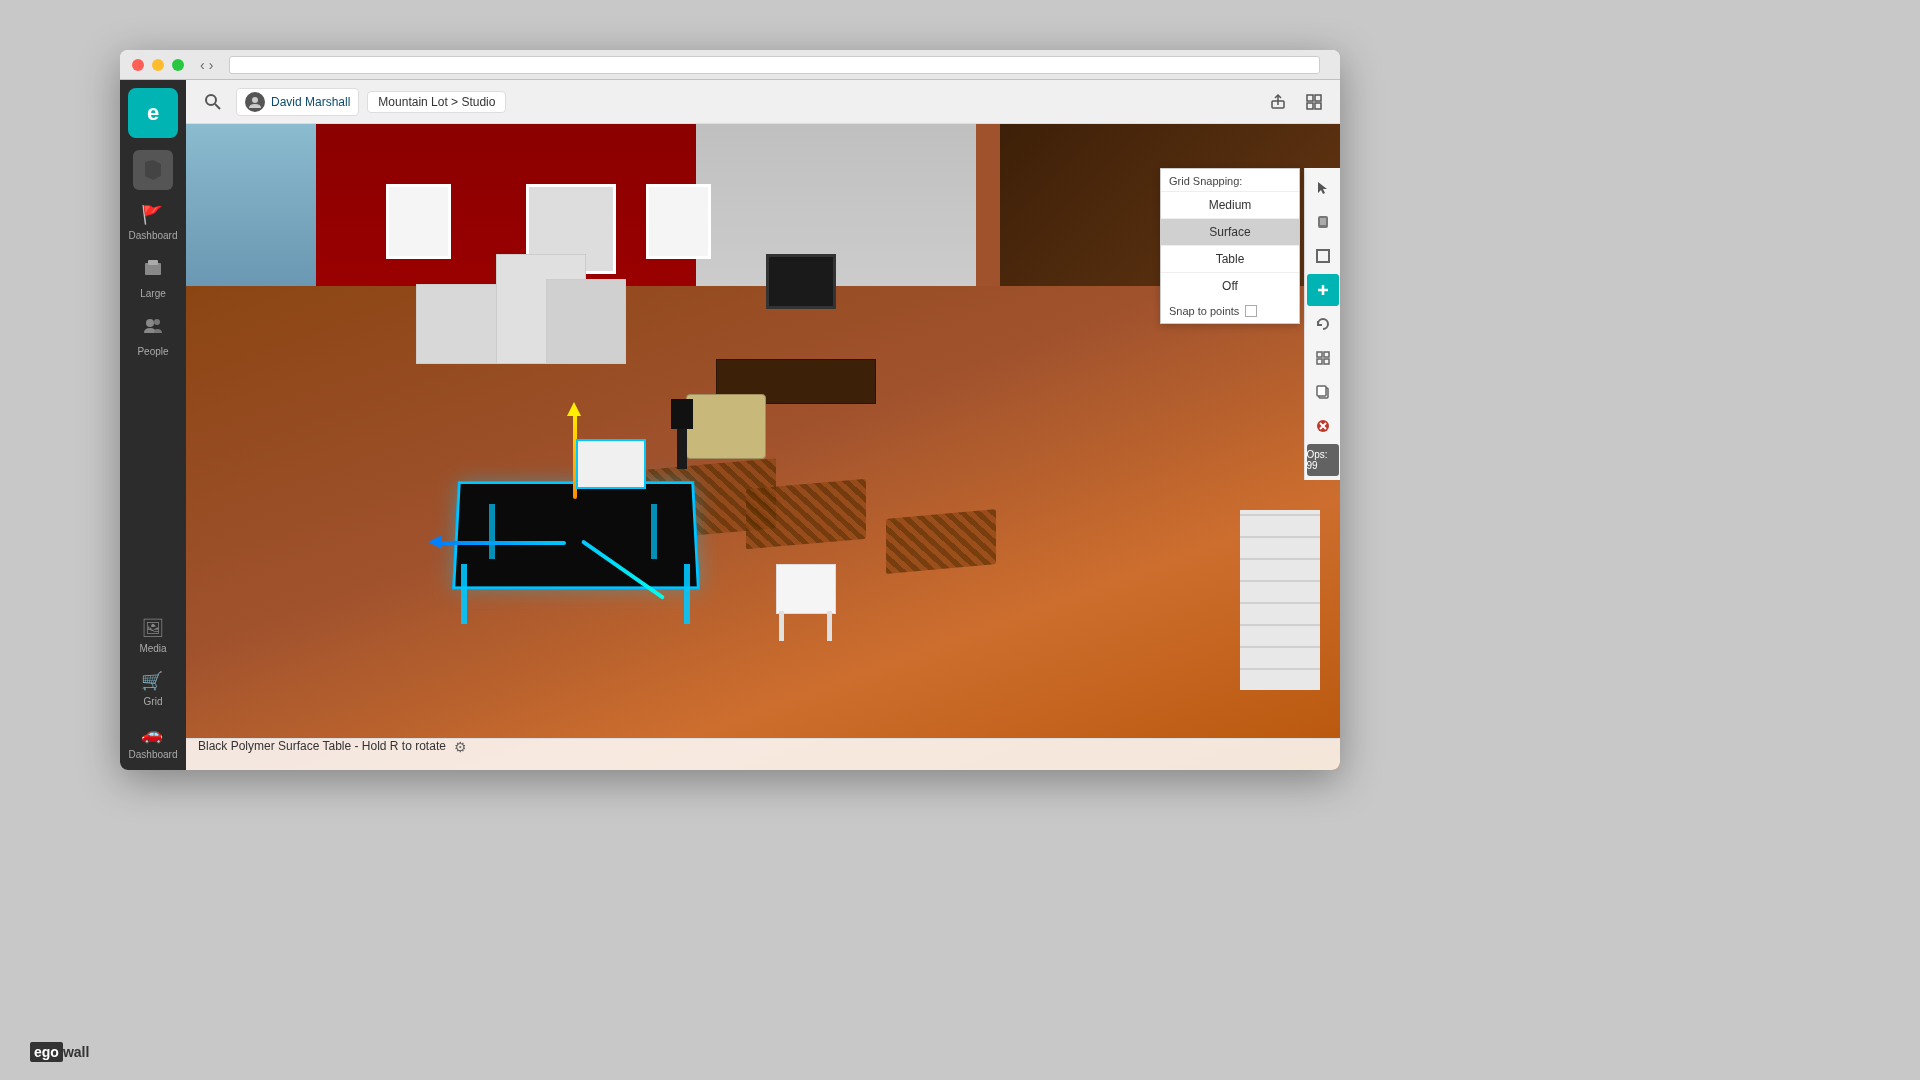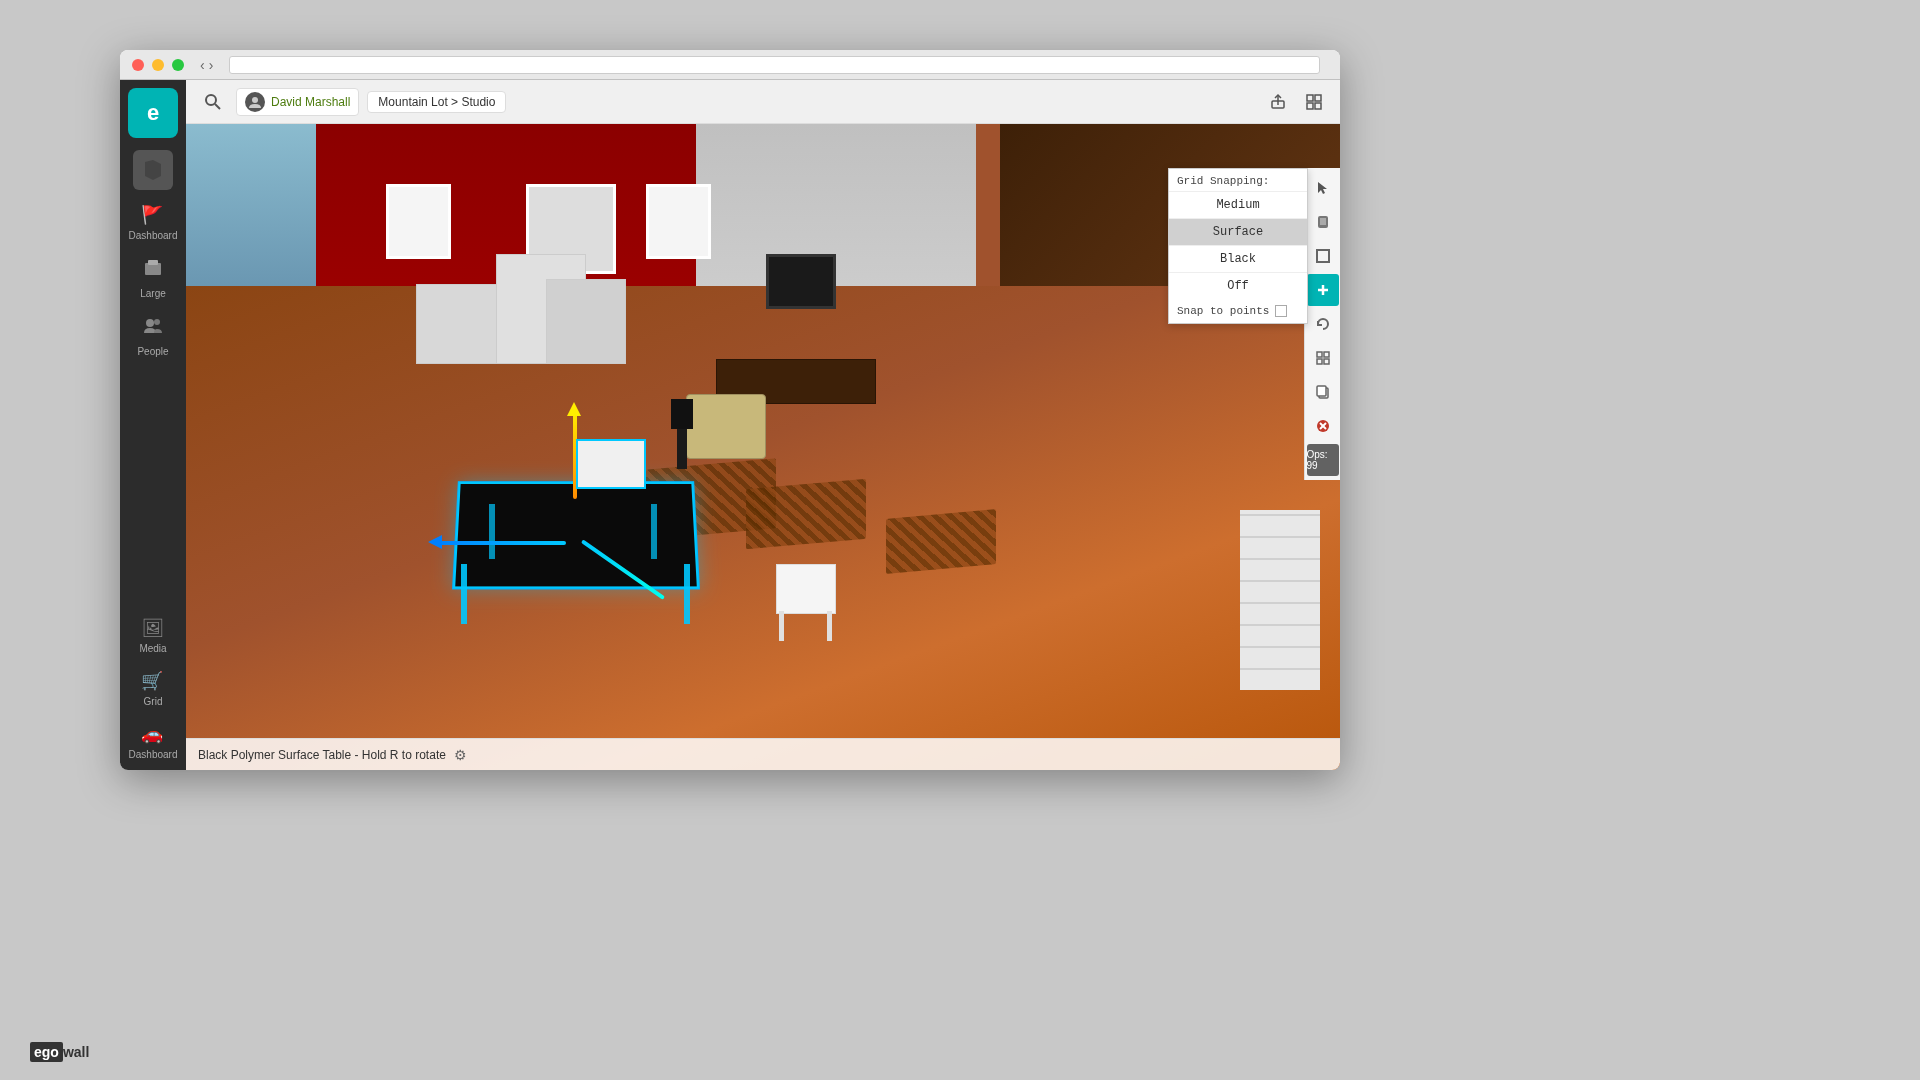--- a/index.html
+++ b/index.html
@@ -149,21 +149,21 @@
     }
     .user-avatar {
       width: 20px; height: 20px;
       background: #555;
       border-radius: 50%;
       display: flex; align-items: center; justify-content: center;
       color: white; font-size: 10px;
     }
     .user-name {
       font-size: 12px;
-      color: #4d7c0f;
+      color: #0c4a6e;
     }
 
     .location-pill {
       background: white;
       border: 1px solid #ddd;
       border-radius: 4px;
       padding: 3px 10px;
       font-size: 12px;
       color: #333;
       cursor: pointer;
@@ -242,21 +242,20 @@
     }
 
     
     .status-bar {
       position: absolute;
       bottom: 0; left: 0; right: 0;
       height: 32px;
       background: rgba(255,255,255,0.85);
       border-top: 1px solid #ddd;
       display: flex;
-      align-items: center;
       padding: 0 12px;
       gap: 8px;
     }
     .status-text {
       font-size: 12px;
       color: #333;
     }
     .settings-icon {
       color: #666; font-size: 14px; cursor: pointer;
     }
@@ -290,27 +289,26 @@
       background: rgba(0,0,0,0.6);
       color: white;
       font-size: 10px;
       border-radius: 3px;
     }
 
     
     .grid-snap-panel {
       position: absolute;
       top: 44px;
-      right: 32px;
+      right: 40px;
       width: 140px;
       background: white;
       border: 1px solid #ccc;
       box-shadow: 0 2px 8px rgba(0,0,0,0.2);
       z-index: 100;
-      font-family: Liberation Mono, monospace;
     }
     .grid-snap-title {
       font-size: 11px;
       color: #444;
       padding: 6px 8px 4px 8px;
       border-bottom: 1px solid #eee;
     }
     .snap-option {
       padding: 6px 8px;
       font-size: 12px;
@@ -606,21 +604,21 @@
 
         <div class="status-bar">
           <span class="status-text">Black Polymer Surface Table - Hold R to rotate</span>
           <span class="settings-icon">⚙</span>
         </div>
 
         <div class="grid-snap-panel">
           <div class="grid-snap-title">Grid Snapping:</div>
           <div class="snap-option">Medium</div>
           <div class="snap-option selected">Surface</div>
-          <div class="snap-option">Black</div>
+          <div class="snap-option">Table</div>
           <div class="snap-option" style="border-bottom:none;">Off</div>
           <div class="snap-to-points">
             <span>Snap to points</span>
             <div class="snap-checkbox"></div>
           </div>
         </div>
 
         <div class="right-tools">
           <button class="tool-btn">
             <svg width="16" height="16" viewBox="0 0 16 16" fill="none">

